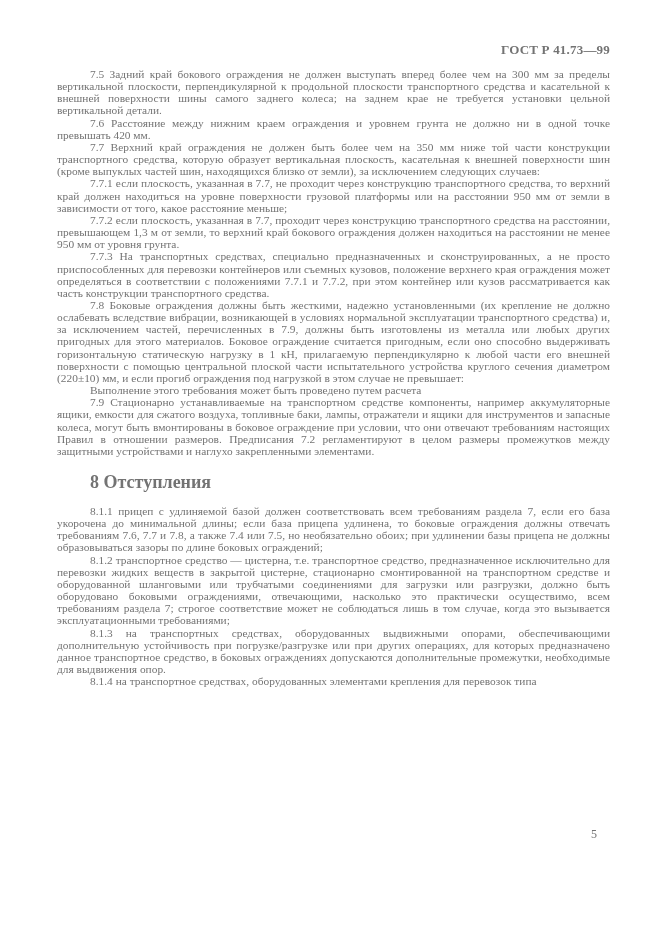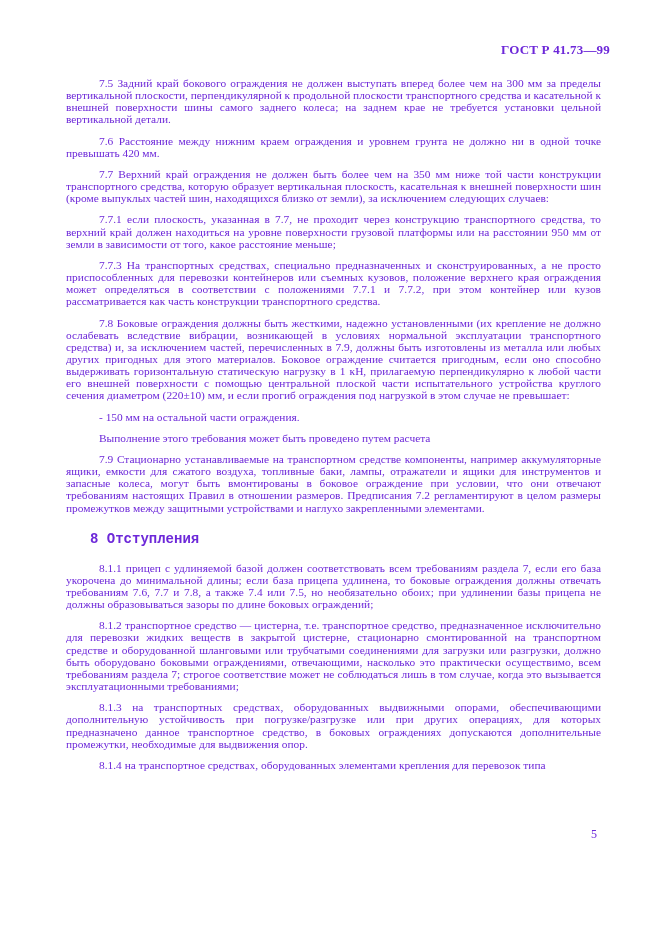--- a/index.html
+++ b/index.html
@@ -7,21 +7,21 @@
   html, body {
     background: #ffffff;
   }
 
   .page {
     position: relative;
     width: 661px;
     height: 936px;
     background: #ffffff;
     font-family: "Liberation Serif", "DejaVu Serif", serif;
-    color: #6d28d9;
+    color: #737373;
     overflow: hidden;
   }
 
   .doc-header {
     position: absolute;
     top: 42px;
     left: 57px;
     width: 553px;
     text-align: right;
     font-weight: 700;
@@ -34,31 +34,30 @@
     top: 68px;
     left: 57px;
     width: 553px;
     font-size: 11.4px;
     line-height: 12.15px;
     text-align: justify;
   }
 
   .content p {
     text-indent: 33px;
-    margin: 9px;
+    margin: 0;
   }
 
   .section-heading {
-    font-size: 14px;
+    font-size: 18px;
     font-weight: 700;
     text-align: left;
     text-indent: 33px;
     margin: 18px 0 15px 0;
     line-height: 15px;
-    font-family: Liberation Mono, monospace;
   }
 
   .page-number {
     position: absolute;
     top: 827px;
     left: 591px;
     font-size: 12px;
   }
 </style>
 </head>
@@ -66,23 +65,23 @@
 
 <div class="page">
 
   <div class="doc-header">ГОСТ Р 41.73—99</div>
 
   <div class="content">
     <p>7.5 Задний край бокового ограждения не должен выступать вперед более чем на 300 мм за пределы вертикальной плоскости, перпендикулярной к продольной плоскости транспортного средства и касательной к внешней поверхности шины самого заднего колеса; на заднем крае не требуется установки цельной вертикальной детали.</p>
     <p>7.6 Расстояние между нижним краем ограждения и уровнем грунта не должно ни в одной точке превышать 420 мм.</p>
     <p>7.7 Верхний край ограждения не должен быть более чем на 350 мм ниже той части конструкции транспортного средства, которую образует вертикальная плоскость, касательная к внешней поверхности шин (кроме выпуклых частей шин, находящихся близко от земли), за исключением следующих случаев:</p>
     <p>7.7.1 если плоскость, указанная в 7.7, не проходит через конструкцию транспортного средства, то верхний край должен находиться на уровне поверхности грузовой платформы или на расстоянии 950 мм от земли в зависимости от того, какое расстояние меньше;</p>
+    <p>7.7.2 если плоскость, указанная в 7.7, проходит через конструкцию транспортного средства на расстоянии, превышающем 1,3 м от земли, то верхний край бокового ограждения должен находиться на расстоянии не менее 950 мм от уровня грунта.</p>
     <p>7.7.3 На транспортных средствах, специально предназначенных и сконструированных, а не просто приспособленных для перевозки контейнеров или съемных кузовов, положение верхнего края ограждения может определяться в соответствии с положениями 7.7.1 и 7.7.2, при этом контейнер или кузов рассматривается как часть конструкции транспортного средства.</p>
     <p>7.8 Боковые ограждения должны быть жесткими, надежно установленными (их крепление не должно ослабевать вследствие вибрации, возникающей в условиях нормальной эксплуатации транспортного средства) и, за исключением частей, перечисленных в 7.9, должны быть изготовлены из металла или любых других пригодных для этого материалов. Боковое ограждение считается пригодным, если оно способно выдерживать горизонтальную статическую нагрузку в 1 кН, прилагаемую перпендикулярно к любой части его внешней поверхности с помощью центральной плоской части испытательного устройства круглого сечения диаметром (220±10) мм, и если прогиб ограждения под нагрузкой в этом случае не превышает:</p>
-    <p>- 150 мм на остальной части ограждения.</p>
     <p>Выполнение этого требования может быть проведено путем расчета</p>
     <p>7.9 Стационарно устанавливаемые на транспортном средстве компоненты, например аккумуляторные ящики, емкости для сжатого воздуха, топливные баки, лампы, отражатели и ящики для инструментов и запасные колеса, могут быть вмонтированы в боковое ограждение при условии, что они отвечают требованиям настоящих Правил в отношении размеров. Предписания 7.2 регламентируют в целом размеры промежутков между защитными устройствами и наглухо закрепленными элементами.</p>
 
     <h2 class="section-heading">8 Отступления</h2>
 
     <p>8.1.1 прицеп с удлиняемой базой должен соответствовать всем требованиям раздела 7, если его база укорочена до минимальной длины; если база прицепа удлинена, то боковые ограждения должны отвечать требованиям 7.6, 7.7 и 7.8, а также 7.4 или 7.5, но необязательно обоих; при удлинении базы прицепа не должны образовываться зазоры по длине боковых ограждений;</p>
     <p>8.1.2 транспортное средство — цистерна, т.е. транспортное средство, предназначенное исключительно для перевозки жидких веществ в закрытой цистерне, стационарно смонтированной на транспортном средстве и оборудованной шланговыми или трубчатыми соединениями для загрузки или разгрузки, должно быть оборудовано боковыми ограждениями, отвечающими, насколько это практически осуществимо, всем требованиям раздела 7; строгое соответствие может не соблюдаться лишь в том случае, когда это вызывается эксплуатационными требованиями;</p>
     <p>8.1.3 на транспортных средствах, оборудованных выдвижными опорами, обеспечивающими дополнительную устойчивость при погрузке/разгрузке или при других операциях, для которых предназначено данное транспортное средство, в боковых ограждениях допускаются дополнительные промежутки, необходимые для выдвижения опор.</p>
     <p>8.1.4 на транспортное средствах, оборудованных элементами крепления для перевозок типа</p>
   </div>

